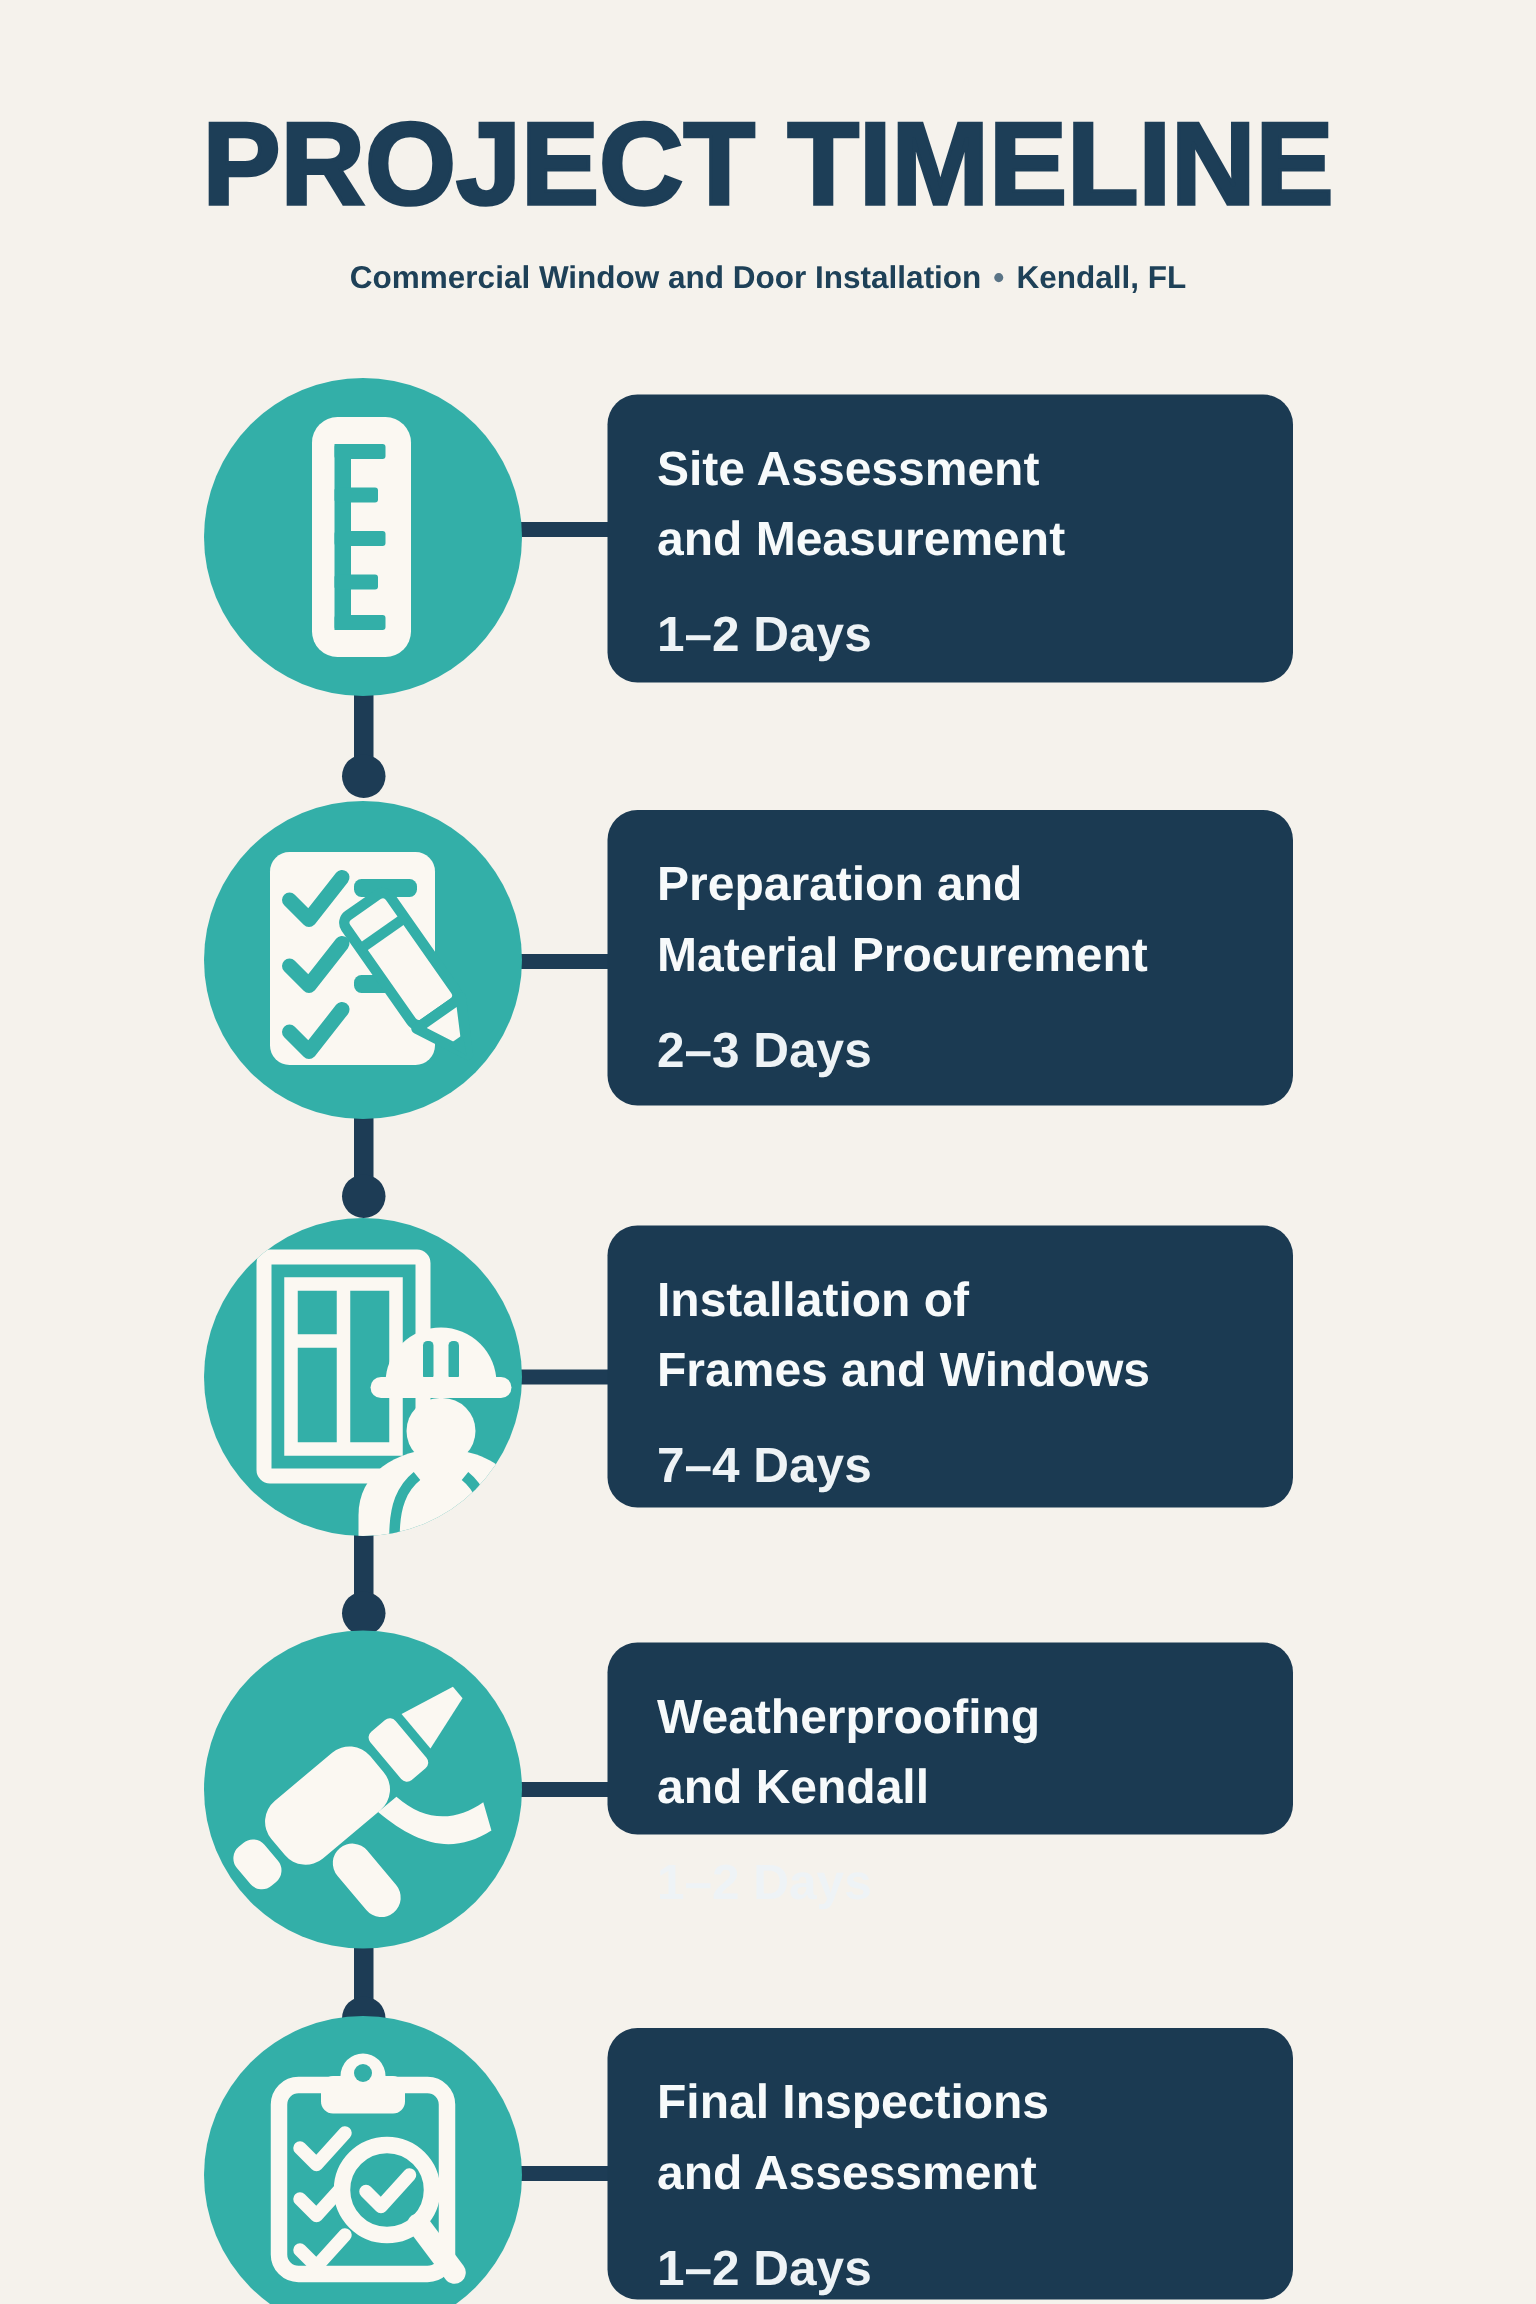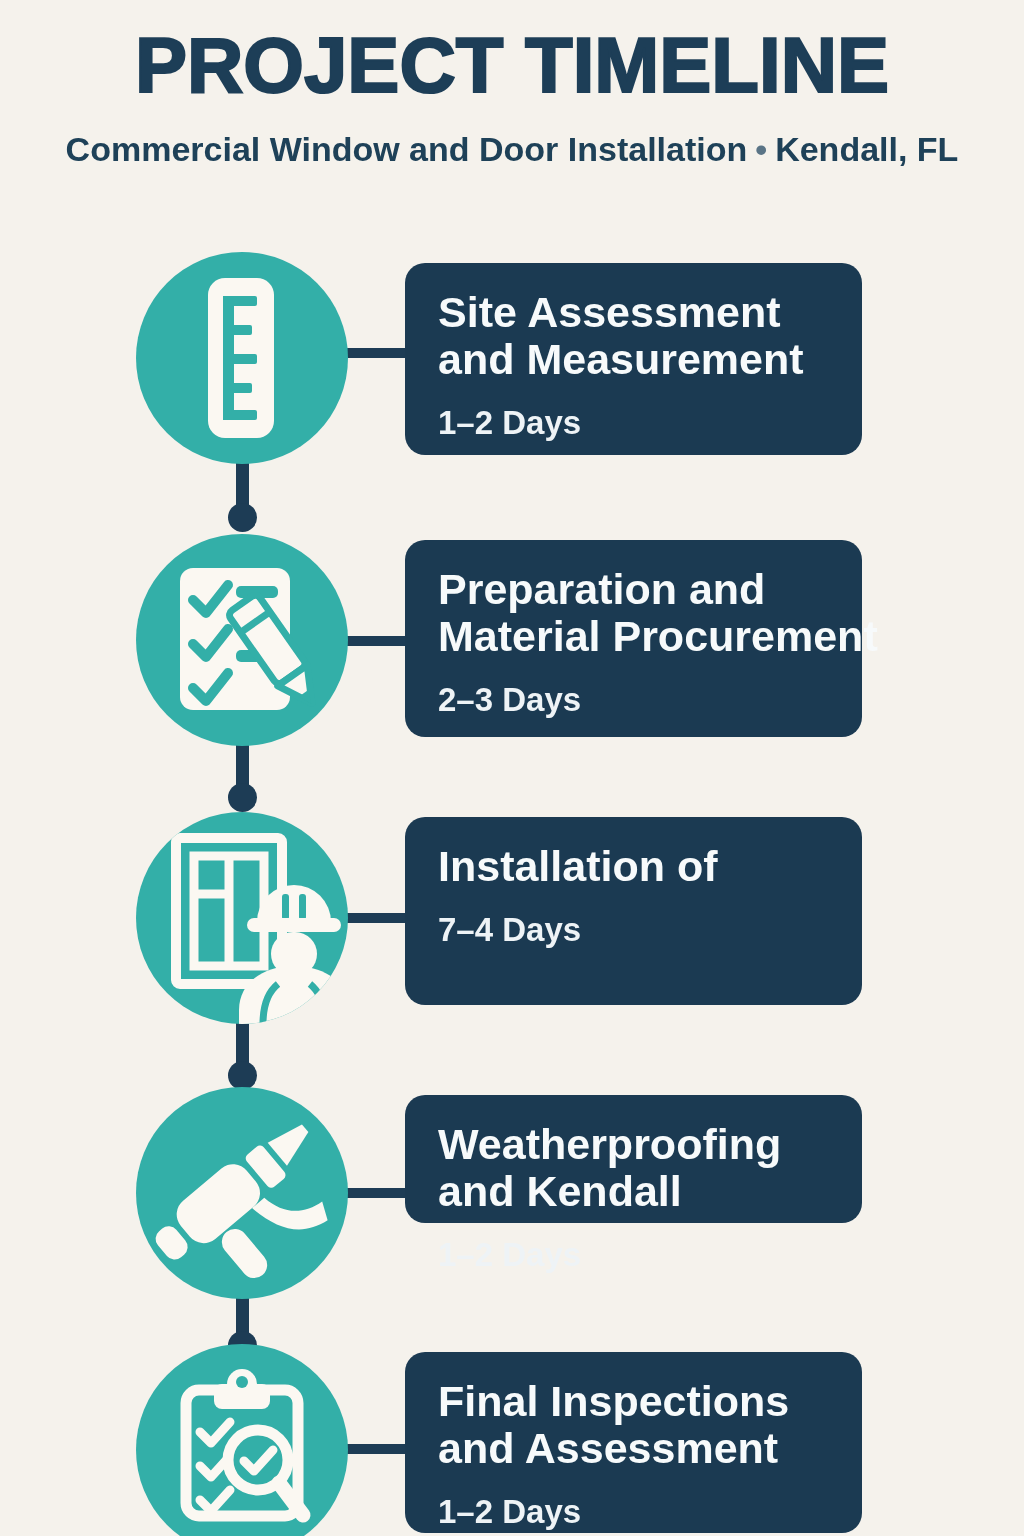--- a/index.html
+++ b/index.html
@@ -5,28 +5,28 @@
   html, body { margin: 0; padding: 0; }
   body {
     width: 1024px; height: 1536px;
     position: relative; overflow: hidden;
     background: #f5f2ec;
     font-family: "Liberation Sans", sans-serif;
   }
   
   .header { position: absolute; top: 0; left: 0; width: 1024px; text-align: center; }
   .title {
-    margin-top: 24px;
+    margin-top: 68px;
     font-size: 78px; line-height: 82px; font-weight: bold;
     letter-spacing: 0px; color: #1d3e57;
     -webkit-text-stroke: 2.2px #1d3e57;
   }
   .subtitle {
     margin-top: 24px;
-    font-size: 34px; font-weight: bold; color: #1e4158;
+    font-size: 21px; font-weight: bold; color: #1e4158;
   }
   .subtitle .sep { color: #5a7486; padding: 0 8px; }
   
   .circle {
     position: absolute; left: 136px; width: 212px; height: 212px;
     border-radius: 50%; background: #33afa8; overflow: hidden; z-index: 2;
   }
   .circle svg { position: absolute; left: 0; top: 0; }
   .hline {
     position: absolute; left: 300px; width: 110px; height: 10px;
@@ -38,21 +38,21 @@
   }
   .vdot {
     position: absolute; left: 228px; width: 29px; height: 29px;
     border-radius: 50%; background: #1d3c55; z-index: 1;
   }
   .card {
     position: absolute; left: 405px; width: 457px;
     background: #1b3a52; border-radius: 20px;
     box-sizing: border-box; padding: 26px 28px 0 33px; z-index: 2;
   }
-  .card-title { font-size: 43px; line-height: 47px; font-weight: bold; color: #f7fafb; white-space: nowrap; }
+  .card-title { font-size: 32px; line-height: 47px; font-weight: bold; color: #f7fafb; white-space: nowrap; }
   .card-duration { margin-top: 21px; font-size: 33px; font-weight: bold; color: #eef3f6; }
 </style>
 </head>
 <body>
 
 <header class="header">
   <div class="title">PROJECT TIMELINE</div>
   <div class="subtitle">
     <span>Commercial Window and Door Installation</span><span class="sep">•</span><span>Kendall, FL</span>
   </div>
@@ -134,20 +134,21 @@
       <rect x="111" y="106" width="94" height="14" rx="7" fill="#fbf8f2"></rect>
       <rect x="135" y="120" width="46" height="44" rx="22" fill="#fbf8f2"></rect>
       <path d="M103 212 v-14 c0-27 24-44 55-44 c31 0 55 17 55 44 v14 z" fill="#fbf8f2"></path>
       <path d="M127 212 c0-20 5-32 15-40" stroke="#33afa8" stroke-width="7" fill="none"></path>
       <path d="M189 212 c0-20 -5-32 -15-40" stroke="#33afa8" stroke-width="7" fill="none"></path>
     </svg>
   </div>
   <div class="card" style="top:817px;height:188px">
     <div class="card-title">
       <div>Installation of</div>
+      <div>Frames and Windows</div>
     </div>
     <div class="card-duration">7–4 Days</div>
   </div>
   <div class="vline" style="top:1019px;height:44px"></div>
   <div class="vdot" style="top:1061px"></div>
 </section>
 
 <section>
   <div class="hline" style="top:1188px"></div>
   <div class="circle" style="top:1087px">

